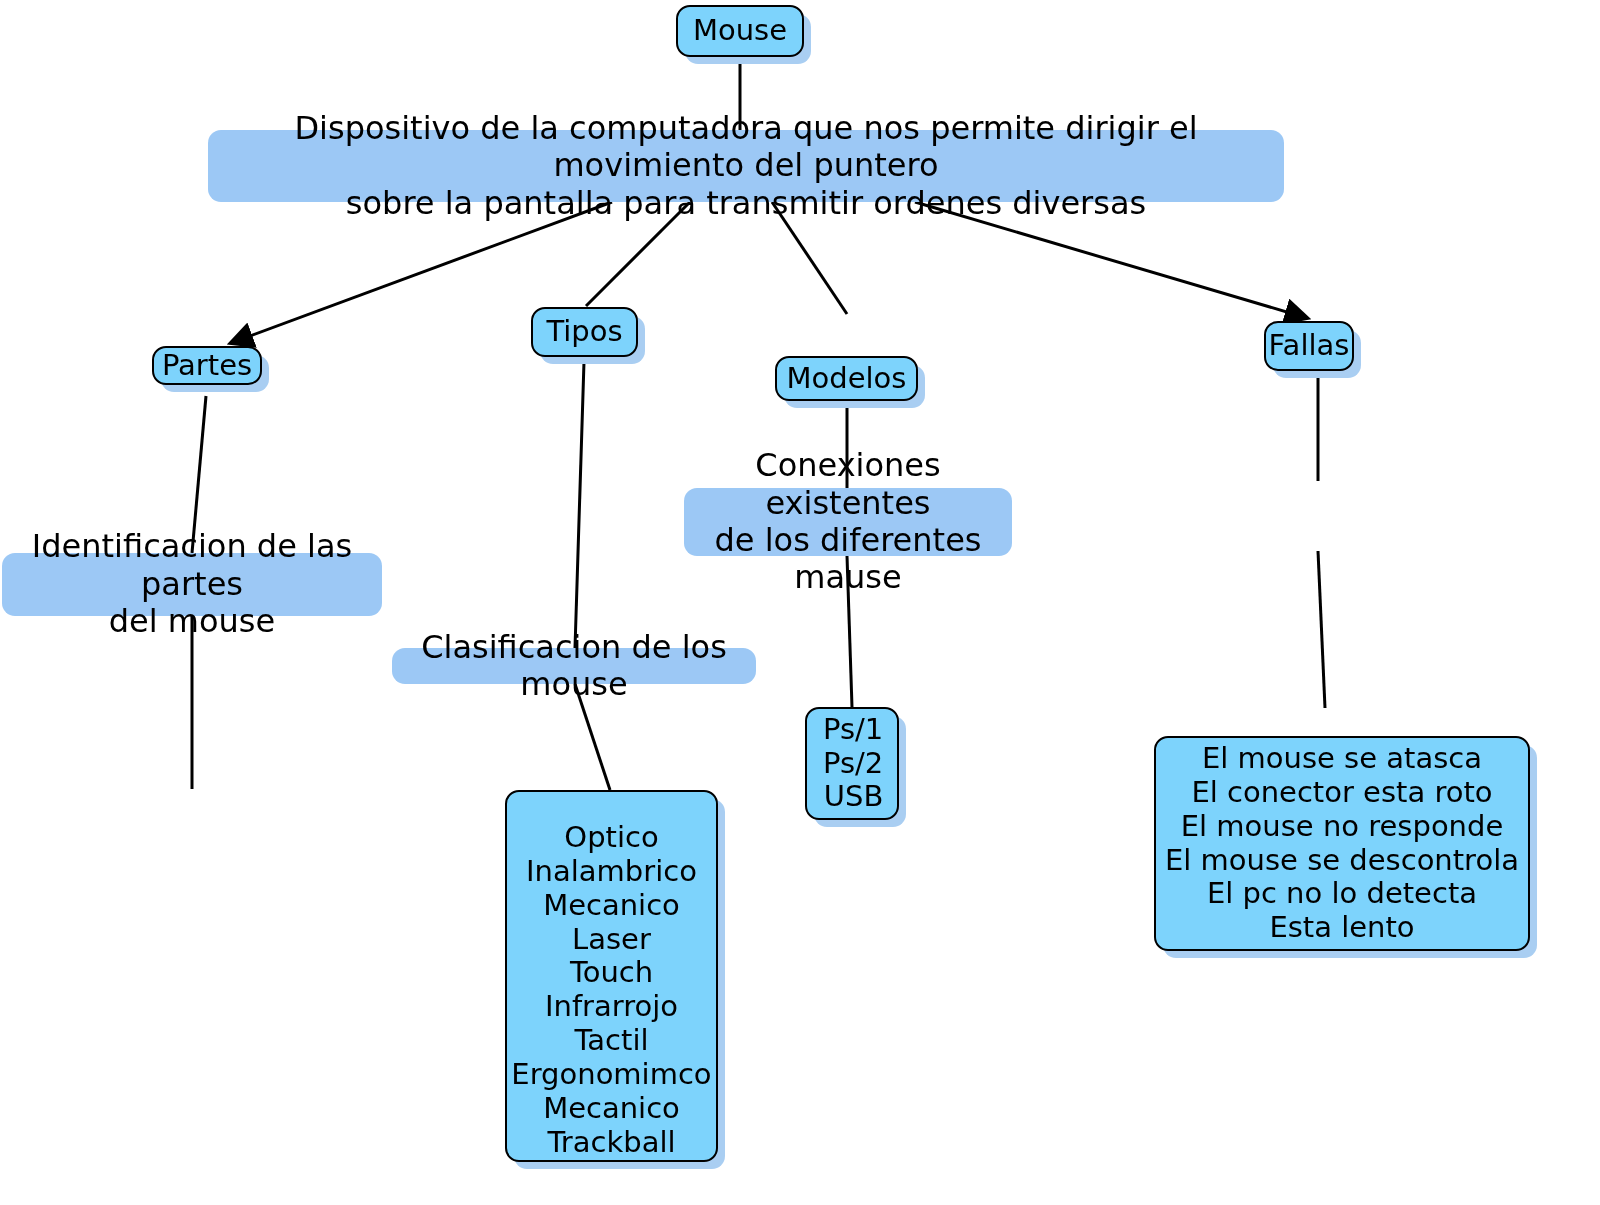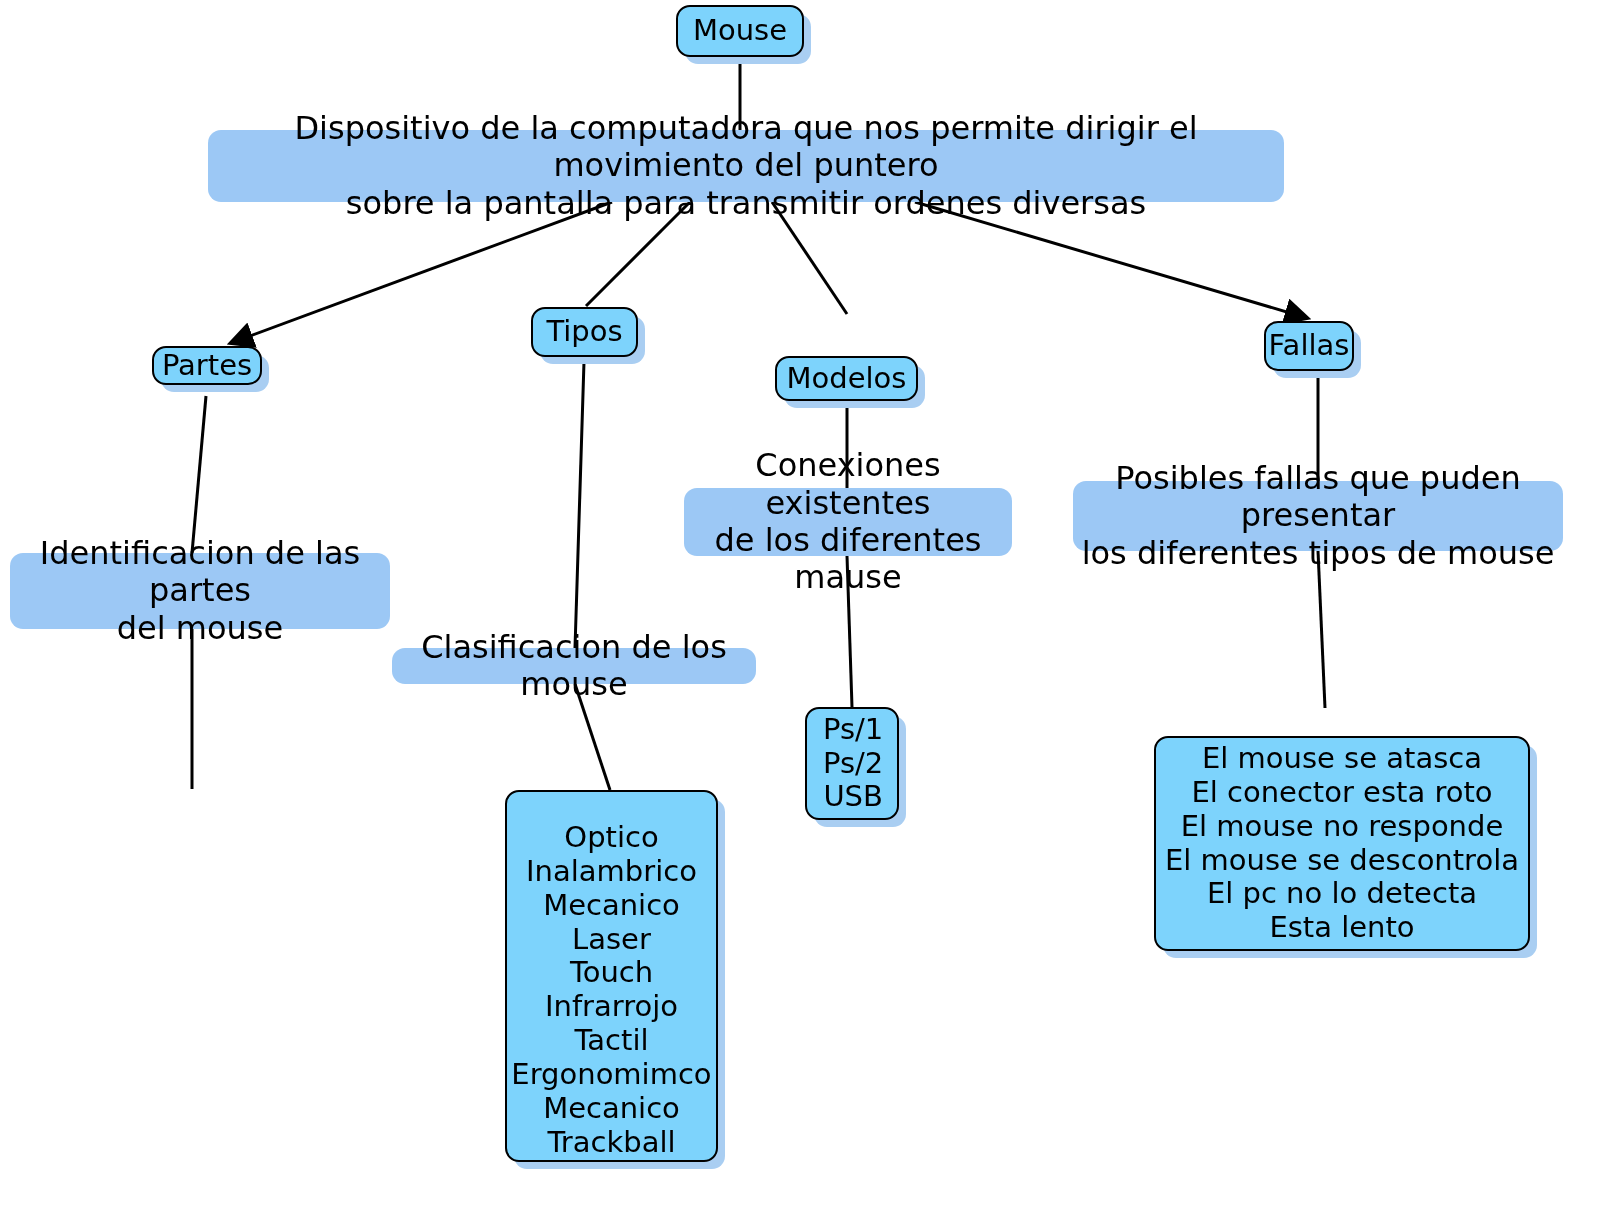--- a/index.html
+++ b/index.html
@@ -109,54 +109,50 @@
   </div>
 
   <div class="node concept n-small" style="left:775px; top:313px; width:143px; height:45px;margin-top:43px;">
     <span>Modelos</span>
   </div>
 
   <div class="node concept n-small" style="left:1264px; top:321px; width:90px; height:50px;">
     <span>Fallas</span>
   </div>
 
-  <div class="node phrase n-med" style="left:2px; top:553px; width:380px; height:76px;margin-left:8px;">
+  <div class="node phrase n-med" style="left:2px; top:553px; width:380px; height:63px;">
     <span>Identificacion de las partes
 del mouse</span>
   </div>
 
   <div class="node phrase n-med" style="left:684px; top:488px; width:328px; height:68px;">
     <span>Conexiones existentes
 de los diferentes mause</span>
   </div>
 
   <div class="node phrase n-med" style="left:392px; top:648px; width:364px; height:36px;">
     <span>Clasificacion de los mouse</span>
   </div>
 
-  <div class="node phrase n-med" style="left:1073px; top:481px; width:490px; height:70px;">
-    <span>Posibles fallas que puden presentar
-los diferentes tipos de mouse</span>
-  </div>
 
 
   <div class="node concept n-list" style="left:505px; top:790px; width:213px; height:372px; align-items:flex-end; padding-top:12px;">
     <span>Optico
 Inalambrico
 Mecanico
 Laser
 Touch
 Infrarrojo
 Tactil
 Ergonomimco
 Mecanico
 Trackball</span>
   </div>
 
-  <div class="node concept n-list" style="left:805px; top:707px; width:94px; height:113px; justify-content:flex-start; padding-left:16px; text-align:center;">
+  <div class="node concept n-list" style="left:805px; top:707px; width:94px; height:113px; justify-content:flex-start; padding-left:16px; text-align:right;">
     <span>Ps/1
 Ps/2
 USB</span>
   </div>
 
   <div class="node concept n-list" style="left:1154px; top:708px; width:376px; height:215px;margin-top:28px;">
     <span>El mouse se atasca
 El conector esta roto
 El mouse no responde
 El mouse se descontrola

